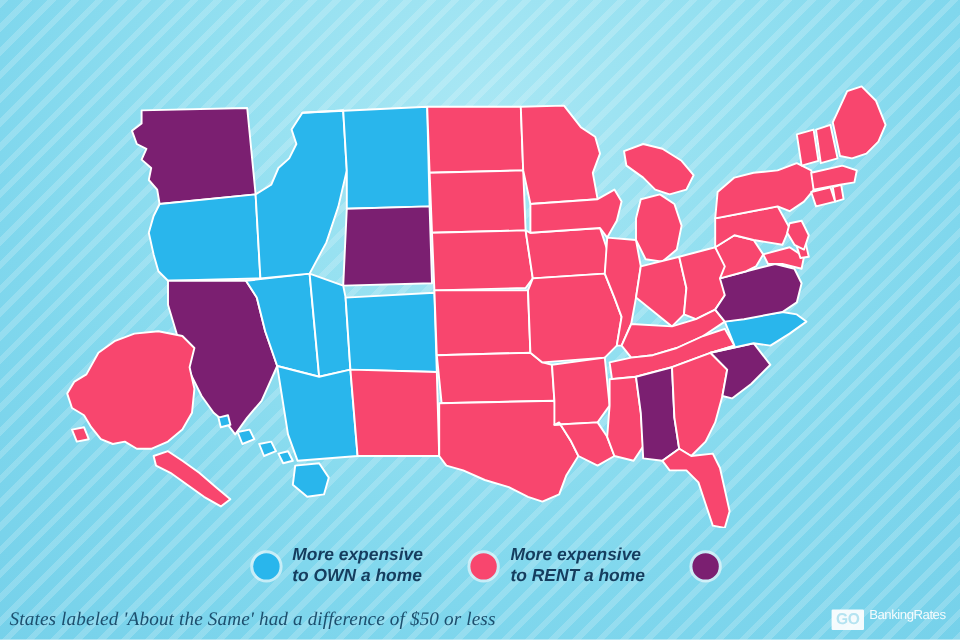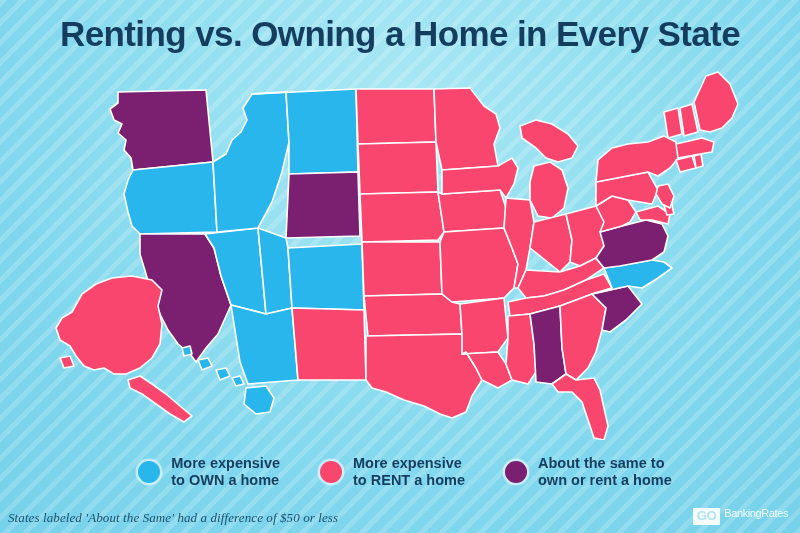--- a/index.html
+++ b/index.html
@@ -56,20 +56,21 @@
     display:flex;
     align-items:center;
     justify-content:center;
     gap:40px;
     padding-left:10px;
   }
   .legend-item{
     display:flex;
     align-items:center;
     gap:11px;
+    font-style:italic;
   }
   .legend-dot{
     width:22px; height:22px;
     border-radius:50%;
     flex:0 0 auto;
     box-shadow:0 0 0 2.5px rgba(255,255,255,0.55);
   }
   .legend-text{
     font-family:"Liberation Sans", sans-serif;
     font-weight:bold;
@@ -77,21 +78,21 @@
     line-height:1.17;
     color:#153d5e;
     white-space:pre-line;
   }
   
   .footnote{
     position:absolute;
     left:8px; bottom:7px;
     font-family:"Liberation Serif", serif;
     font-style:italic;
-    font-size:13px;
+    font-size:16px;
     color:#1d4f6e;
     letter-spacing:0.1px;
   }
   .logo{
     position:absolute;
     right:12px; bottom:8px;
     display:flex; align-items:flex-start; gap:1px;
     opacity:0.92;
   }
   .logo-go{
@@ -112,23 +113,20 @@
     letter-spacing:-0.4px;
     line-height:1;
     padding-left:3px;
   }
 </style>
 </head>
 <body>
 
 <div class="infographic">
 
-  <div class="title-bar">
-    <h1 class="title">Renting vs. Owning a Home in Every State</h1>
-  </div>
 
   <div class="map-wrap">
     <svg viewBox="0 0 800 378" preserveAspectRatio="xMidYMid meet">
       <g>
 
         <path class="st" d="M118,30 L206,28 L213,100 L133,108 L131,96 L124,88 L126,78 L118,71 L122,62 L114,58 L110,47 L118,41 Z" fill="#7b1f71"></path>
         <path class="st" d="M133,108 L213,100 L217,170 L140,172 L132,164 L128,150 L124,132 L128,118 Z" fill="#29b6ec"></path>
         <path class="st" d="M140,172 L205,172 L214,186 L221,214 L231,243 L218,272 L206,286 L196,300 L190,292 L178,282 L168,268 L160,252 L152,232 L146,212 L140,192 Z" fill="#7b1f71"></path>
         <path class="st" d="M205,172 L258,166 L266,252 L231,243 L221,214 L214,186 Z" fill="#29b6ec"></path>
         <path class="st" d="M213,100 L226,92 L232,78 L241,70 L247,58 L243,46 L252,32 L286,30 L289,80 L282,110 L272,140 L258,166 L217,170 Z" fill="#29b6ec"></path>
@@ -197,22 +195,20 @@
       <span class="legend-text">More expensive
 to OWN a home</span>
     </div>
     <div class="legend-item">
       <span class="legend-dot" style="background: rgb(248, 70, 110);"></span>
       <span class="legend-text">More expensive
 to RENT a home</span>
     </div>
     <div class="legend-item">
       <span class="legend-dot" style="background: rgb(123, 31, 113);"></span>
-      <span class="legend-text">About the same to
-own or rent a home</span>
     </div>
   </div>
 
   <div class="footnote">States labeled 'About the Same' had a difference of $50 or less</div>
 
   <div class="logo">
     <span class="logo-go">GO</span>
     <span class="logo-text">BankingRates</span>
   </div>
 

